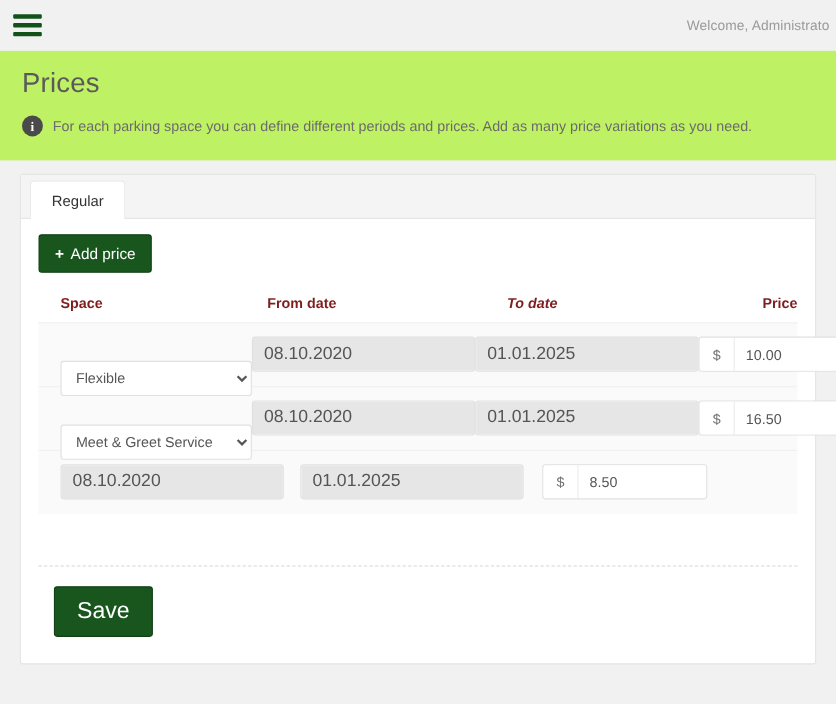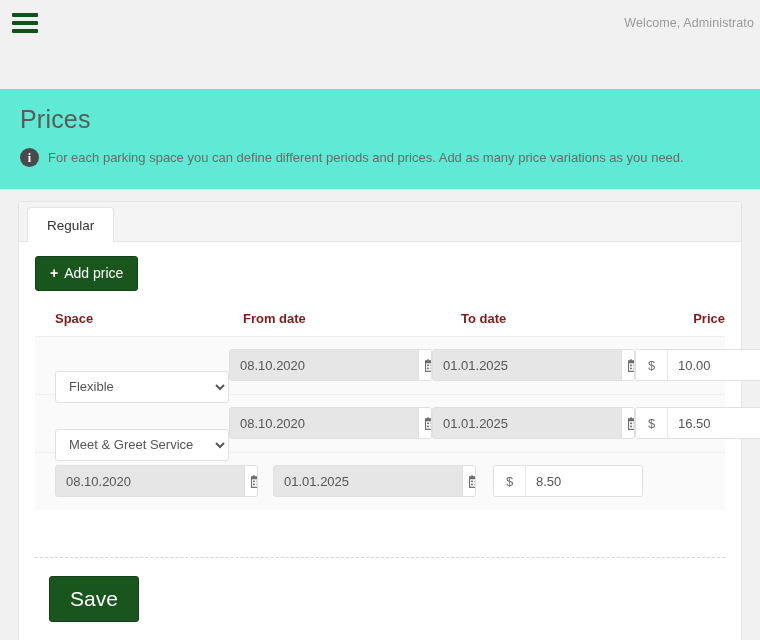--- a/index.html
+++ b/index.html
@@ -35,23 +35,22 @@
     font-size: 12.5px;
     color: #9a9a9a;
     white-space: nowrap;
     letter-spacing: .1px;
     margin-right: -8px;
     text-align: right;
   }
 
   
   .pagehead {
-    background: #5eead4;
+    background: #bef264;
     padding: 16px 20px 22px 20px;
-    margin-top: 43px;
   }
   .page-title {
     font-size: 25px;
     font-weight: 400;
     color: #5a5a5a;
     margin: 0 0 14px 0;
     letter-spacing: .2px;
   }
   .info-line {
     display: flex;
@@ -139,21 +138,21 @@
   .ptable { margin-top: 20px; width: 100%; }
   .thead {
     display: flex;
     padding: 0 0 10px 0;
     font-size: 13px;
     font-weight: bold;
     color: #7f1d1d;
   }
   .th-space { width: 208px; padding-left: 20px; }
   .th-from  { width: 218px; }
-  .th-to    { width: 220px; }
+  .th-to    { width: 220px; font-style: italic; }
   .th-price { flex: 1; text-align: right; }
 
   .prow {
     display: flex;
     align-items: center;
     background: #fafafa;
     border-top: 1px solid #f0f0f0;
     height: 58px;
     padding-left: 20px;
   }
@@ -184,21 +183,21 @@
     height: 32px;
     border: 1px solid #e0e0e0;
     border-radius: 3px;
     overflow: hidden;
     background: #e6e6e6;
   }
   .date-input {
     flex: 1;
     border: none;
     background: #e6e6e6;
-    font-size: 13px;
+    font-size: 16px;
     color: #555555;
     padding-left: 10px;
     font-family: "Liberation Sans", sans-serif;
     outline: none;
   }
   .date-btn {
     width: 36px;
     background: #ffffff;
     border: none;
     border-left: 1px solid #e0e0e0;

